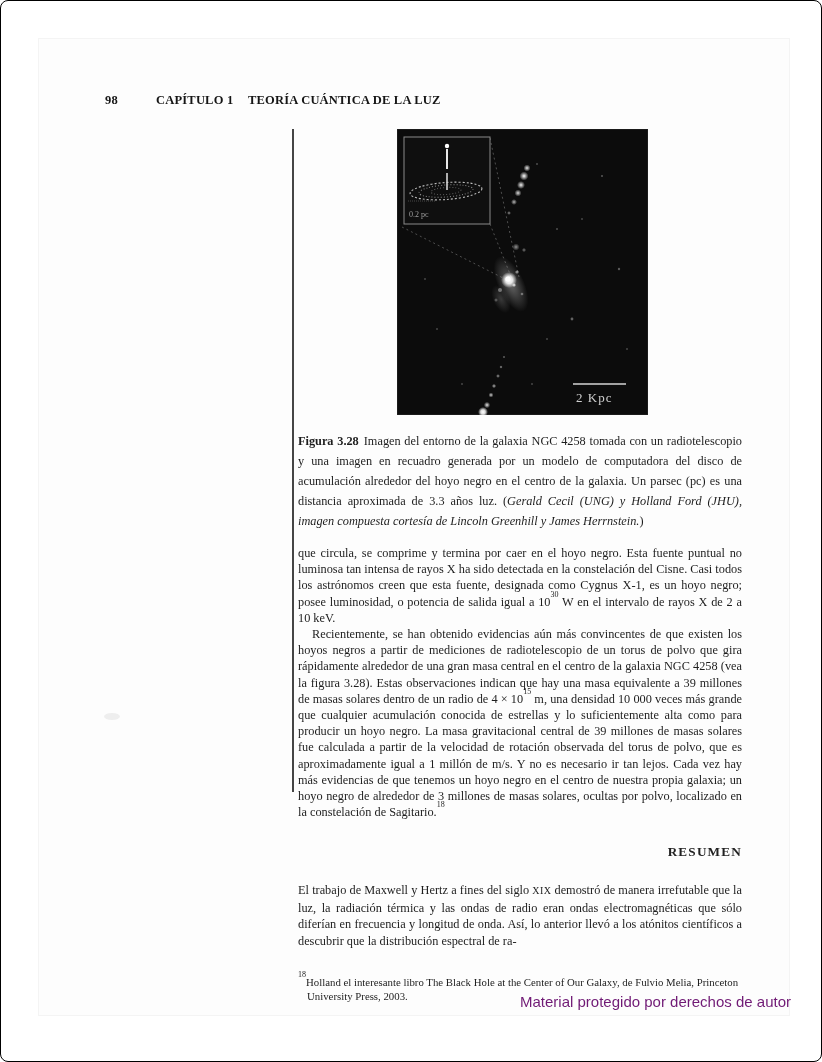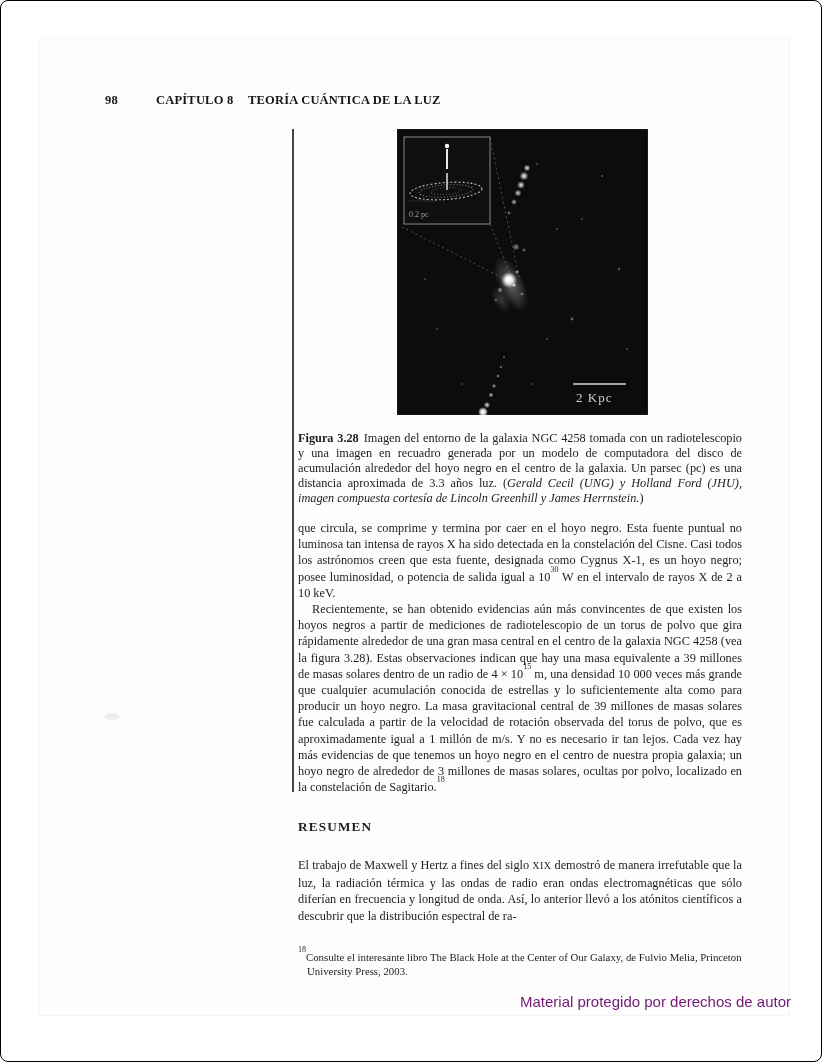--- a/index.html
+++ b/index.html
@@ -12,48 +12,48 @@
         background:#eeeeee;border-radius:50%;}
   .header{position:absolute;top:92px;left:0;width:100%;font-weight:bold;
         font-size:12.5px;letter-spacing:.2px;color:#161616;}
   .hdr-num{position:absolute;left:104px;top:0;}
   .hdr-chap{position:absolute;left:155px;top:0;}
   .hdr-title{position:absolute;left:247px;top:0;}
   .margin-rule{position:absolute;left:291px;top:128px;width:1.5px;height:663px;
         background:#454545;}
   .figure-wrap{position:absolute;left:396px;top:128px;width:252px;height:286px;}
   .column{position:absolute;left:297px;top:430px;width:444px;text-align:justify;}
-  .caption{font-size:12.3px;line-height:15px;}
+  .caption{font-size:12.3px;line-height:20px;}
   .caption .cap-label{font-weight:bold;margin-right:5px;}
   .caption .cap-credit{font-style:italic;}
   .bodytext{margin-top:14px;font-size:12.3px;line-height:16.2px;}
   .bodytext p{margin:0;}
   .bodytext p.indent{text-indent:14px;}
   sup.s{font-size:8px;position:relative;top:-4px;line-height:0;}
   .sc{text-transform:uppercase;font-size:10px;letter-spacing:.4px;}
   .resumen-h{margin-top:24px;font-weight:bold;font-size:13.2px;
-        letter-spacing:1.2px;color:#222;text-align:left;}
+        letter-spacing:1.2px;color:#222;text-align:right;}
   .resumen-p{margin-top:22px;font-size:12.3px;line-height:16.4px;}
   .footnote{margin-top:27px;font-size:10.8px;line-height:13.5px;
         padding-left:9px;text-indent:-9px;text-align:left;}
   .footnote .fn-book{}
   .watermark{position:absolute;right:30px;top:992px;
         font-family:Liberation Sans, sans-serif;font-size:15px;color:#701a75;}
   svg .svg-serif{font-family:"Liberation Serif", serif;}
 </style>
 </head>
 <body>
 
 <div class="page">
   <div class="scan-area"></div>
   <div class="smudge"></div>
 
   <div class="header">
     <span class="hdr-num">98</span>
-    <span class="hdr-chap">CAPÍTULO 8</span>
+    <span class="hdr-chap">CAPÍTULO 1</span>
     <span class="hdr-title">TEORÍA CUÁNTICA DE LA LUZ</span>
   </div>
 
   <div class="margin-rule"></div>
 
   <div class="figure-wrap">
     <svg width="251" height="286" viewBox="0 0 251 286" xmlns="http://www.w3.org/2000/svg">
       <defs>
         <radialGradient id="gCore">
           <stop offset="0%" stop-color="#ffffff" stop-opacity="1"></stop>
@@ -159,18 +159,18 @@
 
     <div class="bodytext">
       <p><span>que circula, se comprime y termina por caer en el hoyo negro. Esta fuente puntual no luminosa tan intensa de rayos X ha sido detectada en la constelación del Cisne. Casi todos los astrónomos creen que esta fuente, designada como Cygnus X-1, es un hoyo negro; posee luminosidad, o potencia de salida igual a 10</span><sup class="s">30</sup><span> W en el intervalo de rayos X de 2 a 10 keV.</span></p>
       <p class="indent"><span>Recientemente, se han obtenido evidencias aún más convincentes de que existen los hoyos negros a partir de mediciones de radiotelescopio de un torus de polvo que gira rápidamente alrededor de una gran masa central en el centro de la galaxia NGC 4258 (vea la figura 3.28). Estas observaciones indican que hay una masa equivalente a 39 millones de masas solares dentro de un radio de 4 × 10</span><sup class="s">15</sup><span> m, una densidad 10&nbsp;000 veces más grande que cualquier acumulación conocida de estrellas y lo suficientemente alta como para producir un hoyo negro. La masa gravitacional central de 39 millones de masas solares fue calculada a partir de la velocidad de rotación observada del torus de polvo, que es aproximadamente igual a 1 millón de m/s. Y no es necesario ir tan lejos. Cada vez hay más evidencias de que tenemos un hoyo negro en el centro de nuestra propia galaxia; un hoyo negro de alrededor de 3 millones de masas solares, ocultas por polvo, localizado en la constelación de Sagitario.</span><sup class="s">18</sup></p>
     </div>
 
     <div class="resumen-h">RESUMEN</div>
 
     <p class="resumen-p"><span>El trabajo de Maxwell y Hertz a fines del siglo </span><span class="sc">xix</span><span> demostró de manera irrefutable que la luz, la radiación térmica y las ondas de radio eran ondas electromagnéticas que sólo diferían en frecuencia y longitud de onda. Así, lo anterior llevó a los atónitos científicos a descubrir que la distribución espectral de ra-</span></p>
 
-    <div class="footnote"><sup class="s">18</sup><span>Consulte el interesante libro </span><span class="fn-book">The Black Hole at the Center of Our Galaxy</span><span>, de Fulvio Melia, Princeton University Press, 2003.</span></div>
+    <div class="footnote"><sup class="s">18</sup><span>Holland el interesante libro </span><span class="fn-book">The Black Hole at the Center of Our Galaxy</span><span>, de Fulvio Melia, Princeton University Press, 2003.</span></div>
 
   </div>
 
   <div class="watermark">Material protegido por derechos de autor</div>
 </div>
 
 </body></html>

